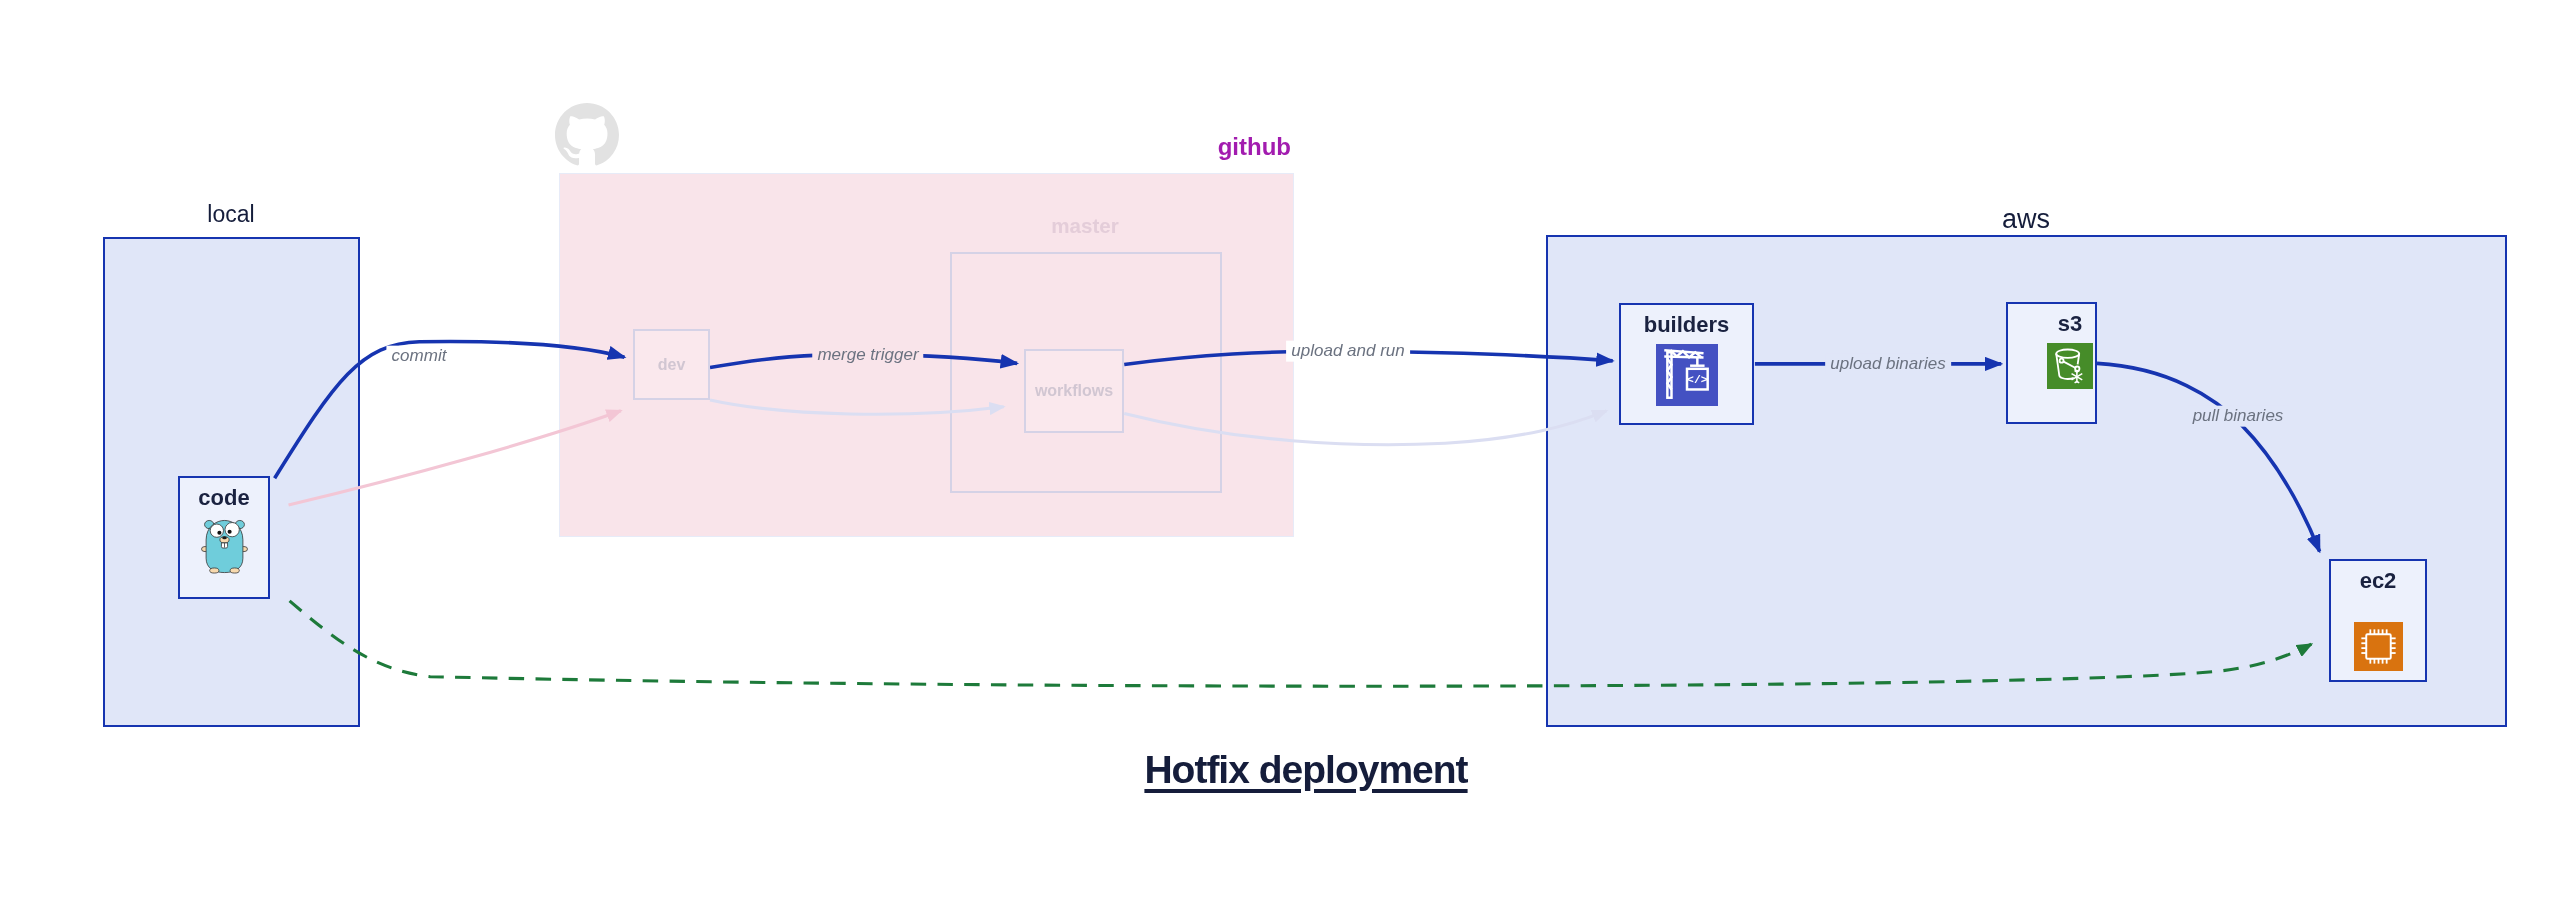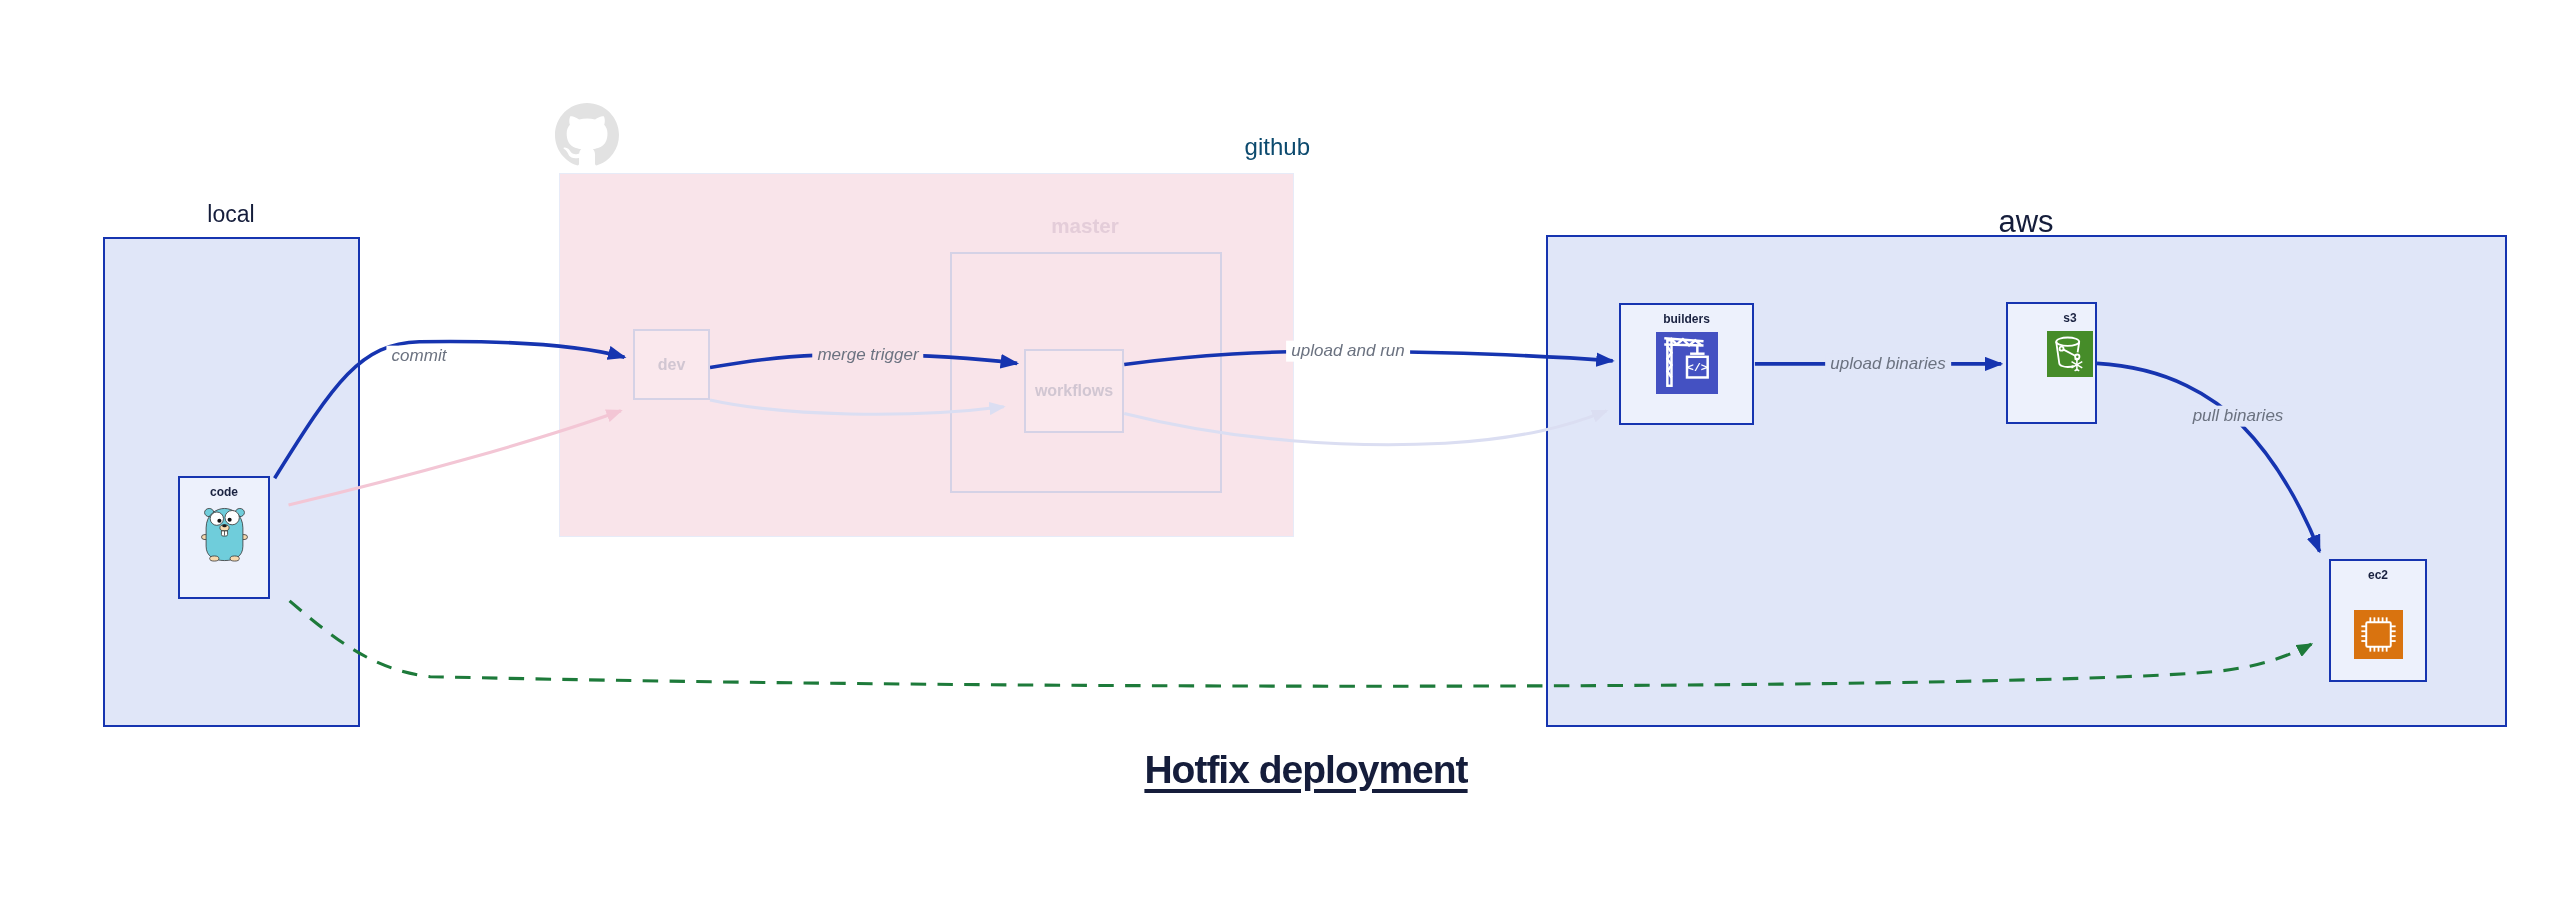--- a/index.html
+++ b/index.html
@@ -30,41 +30,41 @@
   .group-label {
     position: absolute;
     color: #151d3b;
     font-size: 24px;
     letter-spacing: 0px;
     white-space: nowrap;
   }
   .group-label.center { transform: translateX(-50%); }
   .group-label.right { transform: translateX(-100%); }
   .group-label.faded-pink { color: #e4cdd9; font-weight: bold; }
-  .group-label.faded-gray { color: #0c4a6e; font-weight: normal; margin-left: 19px; }
+  .group-label.faded-gray { color: #a21caf; font-weight: bold; }
   .node {
     position: absolute;
     display: flex;
     flex-direction: column;
     align-items: center;
     padding-top: 7.2px;
   }
   .node.solid {
     background: #edf1fc;
     border: 2.6px solid #1634b0;
   }
   .node.faded {
     background: rgba(255,255,255,0.15);
     border: 2.1px solid #d5d2e6;
     justify-content: center;
     padding-top: 0;
   }
   .node-label {
     font-weight: bold;
-    font-size: 12px;
+    font-size: 22px;
     color: #1a2240;
     white-space: nowrap;
   }
   .node.faded .node-label {
     color: #d1c6d2;
     font-size: 16px;
   }
   .node-icon { margin-top: 6.2px; }
   .edge-label {
     position: absolute;
@@ -105,21 +105,21 @@
 <div class="canvas">
 
   <div class="group blue" style="left:103px; top:237px; width:257px; height:490px;"></div>
   <div class="group pink" style="left:559px; top:173px; width:735px; height:364px;"></div>
   <div class="group inner-faded" style="left:950px; top:252px; width:272px; height:241px;"></div>
   <div class="group blue" style="left:1546px; top:235px; width:961px; height:492px;"></div>
 
   <div class="group-label center" style="left:231px; top:201px; font-size:23px;">local</div>
   <div class="group-label right faded-gray" style="left:1291px; top:133px;">github</div>
   <div class="group-label center faded-pink" style="left:1085px; top:214px; font-size:20.6px;">master</div>
-  <div class="group-label center" style="left:2026px; top:204px; font-size:31px;">aws</div>
+  <div class="group-label center" style="left:2026px; top:204px; font-size:27px;">aws</div>
 
   <svg style="position:absolute; left:555px; top:103px;" width="64" height="64" viewBox="0 0 16 16">
     <path fill="#e2e2e2" d="M8 0C3.58 0 0 3.58 0 8c0 3.54 2.29 6.53 5.47 7.59.4.07.55-.17.55-.38 0-.19-.01-.82-.01-1.49-2.01.37-2.53-.49-2.69-.94-.09-.23-.48-.94-.82-1.13-.28-.15-.68-.52-.01-.53.63-.01 1.08.58 1.23.82.72 1.21 1.87.87 2.33.66.07-.52.28-.87.51-1.07-1.78-.2-3.64-.89-3.64-3.95 0-.87.31-1.59.82-2.15-.08-.2-.36-1.02.08-2.12 0 0 .67-.21 2.2.82.64-.18 1.32-.27 2-.27s1.36.09 2 .27c1.53-1.04 2.2-.82 2.2-.82.44 1.1.16 1.92.08 2.12.51.56.82 1.27.82 2.15 0 3.07-1.87 3.75-3.65 3.95.29.25.54.73.54 1.48 0 1.07-.01 1.93-.01 2.2 0 .21.15.46.55.38A8.01 8.01 0 0 0 16 8c0-4.42-3.58-8-8-8z"></path>
   </svg>
 
   <svg class="edges" viewBox="0 0 5054 1750" width="2604" height="902">
     <defs>
       <marker id="arrBlue" markerUnits="userSpaceOnUse" markerWidth="36" markerHeight="28" refX="32" refY="14" orient="auto">
         <path d="M0,0 L36,14 L0,28 Z" fill="#1634b0"></path>
       </marker>

